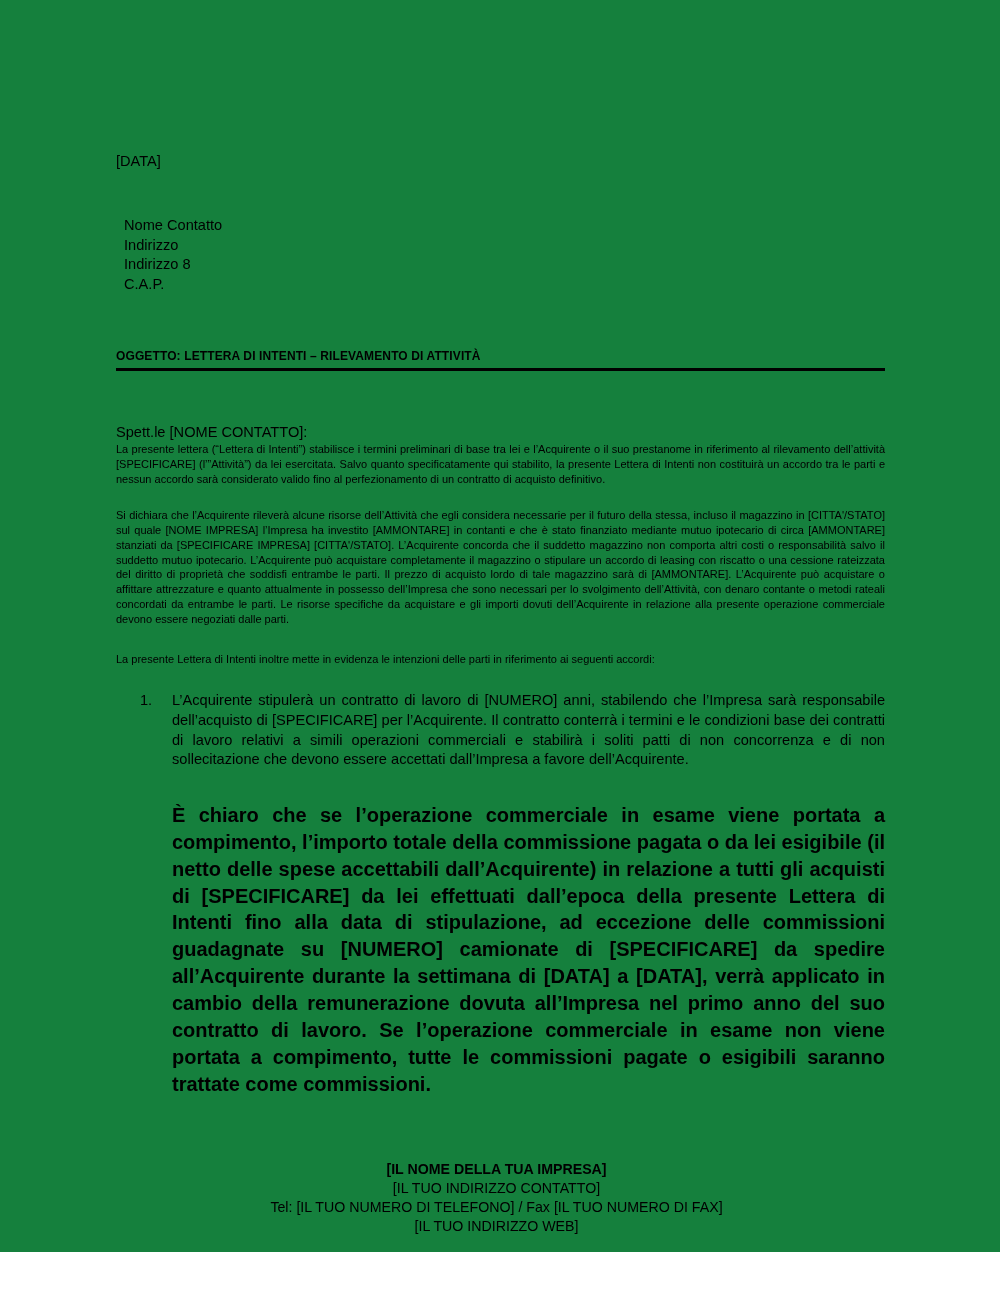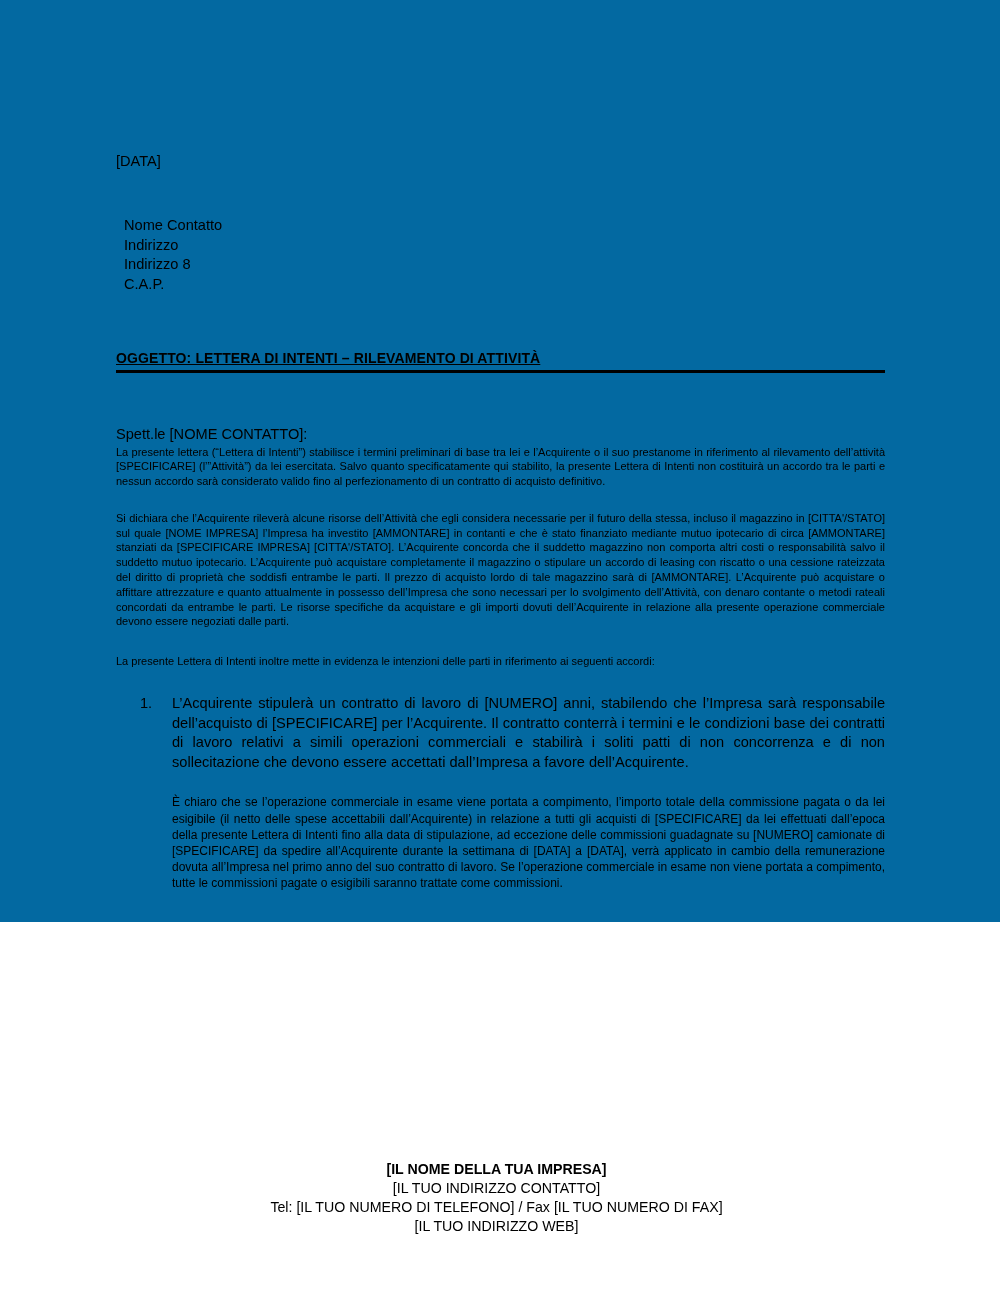--- a/index.html
+++ b/index.html
@@ -12,22 +12,22 @@
     width: 1000px;
     height: 1290px;
     font-family: "Liberation Sans", sans-serif;
     color: #000000;
     -webkit-font-smoothing: antialiased;
   }
 
   .page {
     position: relative;
     width: 1000px;
-    height: 922px;
-    background: #0369a1;
+    height: 1252px;
+    background: #15803d;
     box-sizing: border-box;
   }
 
   
   .content {
     position: absolute;
     left: 116px;
     top: 0;
     width: 769px;
   }
@@ -48,25 +48,24 @@
     display: block;
     white-space: pre;
   }
 
   .subject-wrap {
     margin-top: 55px;
     border-bottom: 3.2px solid #000000;
     padding-bottom: 3px;
   }
   .subject-line {
-    font-size: 14px;
+    font-size: 12px;
     font-weight: bold;
     letter-spacing: 0.12px;
     line-height: 1.3;
-    text-decoration: underline;
   }
 
   .salutation {
     margin-top: 52px;
     font-size: 14.6px;
     line-height: 1.32;
   }
 
   .para {
     margin-top: 22px;
@@ -100,25 +99,26 @@
     top: 0;
     width: 26px;
     text-align: left;
     font-size: 14.6px;
   }
   .list-body {
     text-align: justify;
     text-justify: inter-word;
   }
   .list-subpara {
-    margin-top: 22px;
+    margin-top: 32px;
     text-align: justify;
     text-justify: inter-word;
-    font-size: 12px;
+    font-size: 20px;
     line-height: 1.345;
+    font-weight: bold;
   }
 
   .footer {
     position: absolute;
     left: 0;
     right: 7px;
     top: 1160px;
     text-align: center;
     font-size: 14.2px;
     line-height: 1.34;

